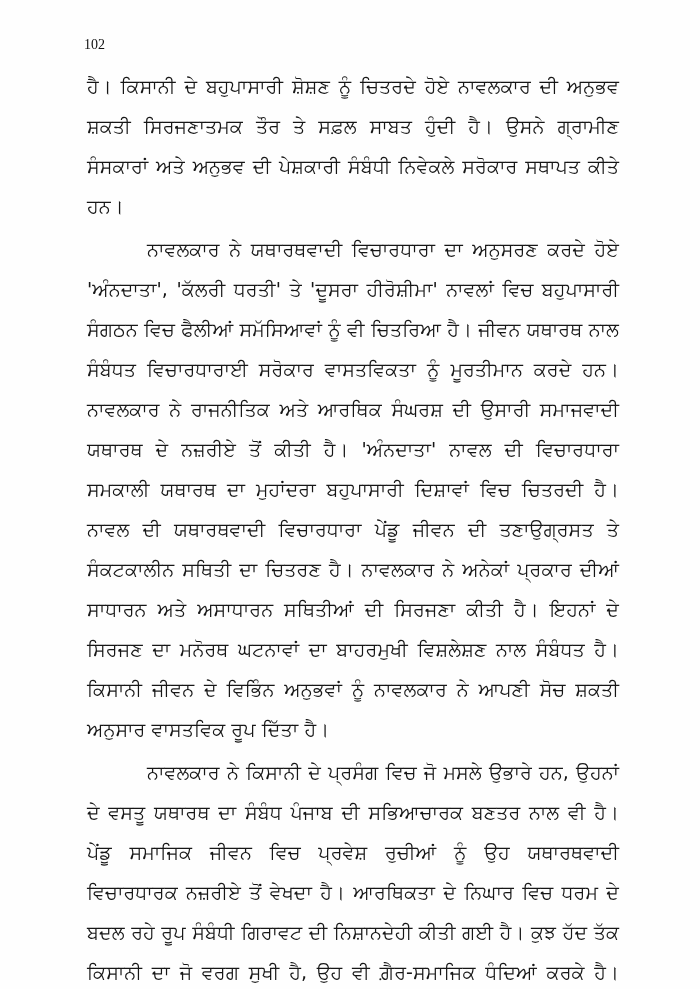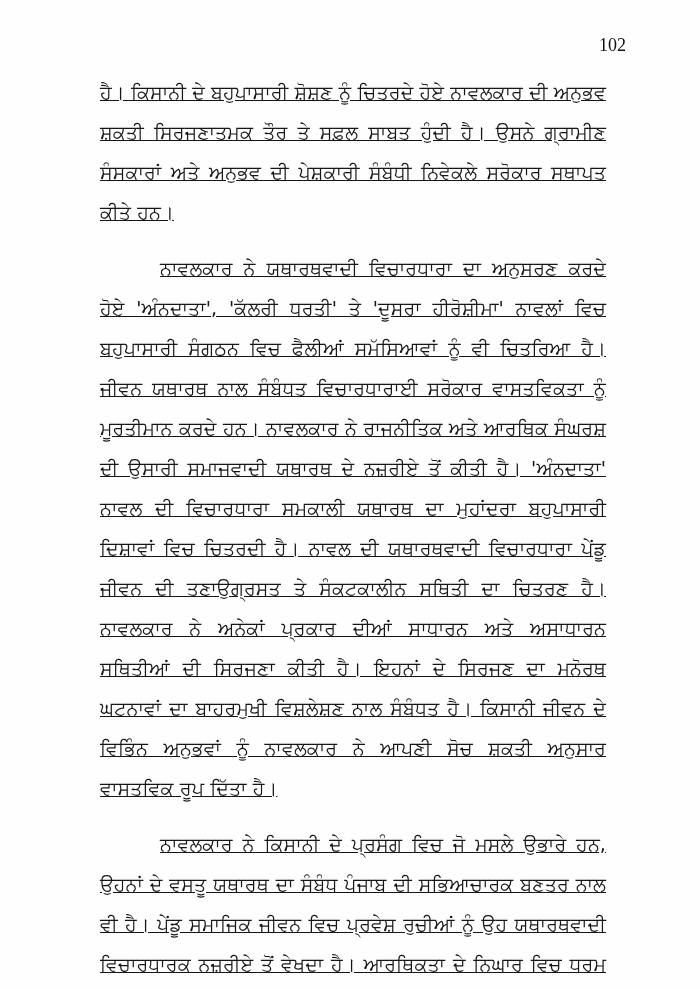--- a/index.html
+++ b/index.html
@@ -16,40 +16,39 @@
     box-sizing: border-box;
     width: 700px;
     height: 989px;
     background: #fefefe;
     color: #161616;
     padding: 34px 78px 0 84px;
     font-family: "DejaVu Sans", sans-serif;
     overflow: hidden;
   }
   .page-number {
-    text-align: right;
+    text-align: left;
     font-family: "Liberation Serif", "DejaVu Serif", serif;
-    font-size: 18px;
+    font-size: 14px;
     line-height: 22px;
     color: #111111;
     
     margin-right: -4px;
     margin-bottom: 10px;
   }
   .content {
     font-size: 19px;
     line-height: 40px;
     text-align: justify;
     text-justify: inter-word;
     letter-spacing: 0.1px;
   }
   .para {
-    margin: 16px;
+    margin: 3px;
     padding: 0;
-    text-decoration: underline;
   }
   .para.indent {
     text-indent: 60px;
   }
 </style>
 </head>
 <body>
 
 <div class="page">
   <div class="page-number">102</div>

